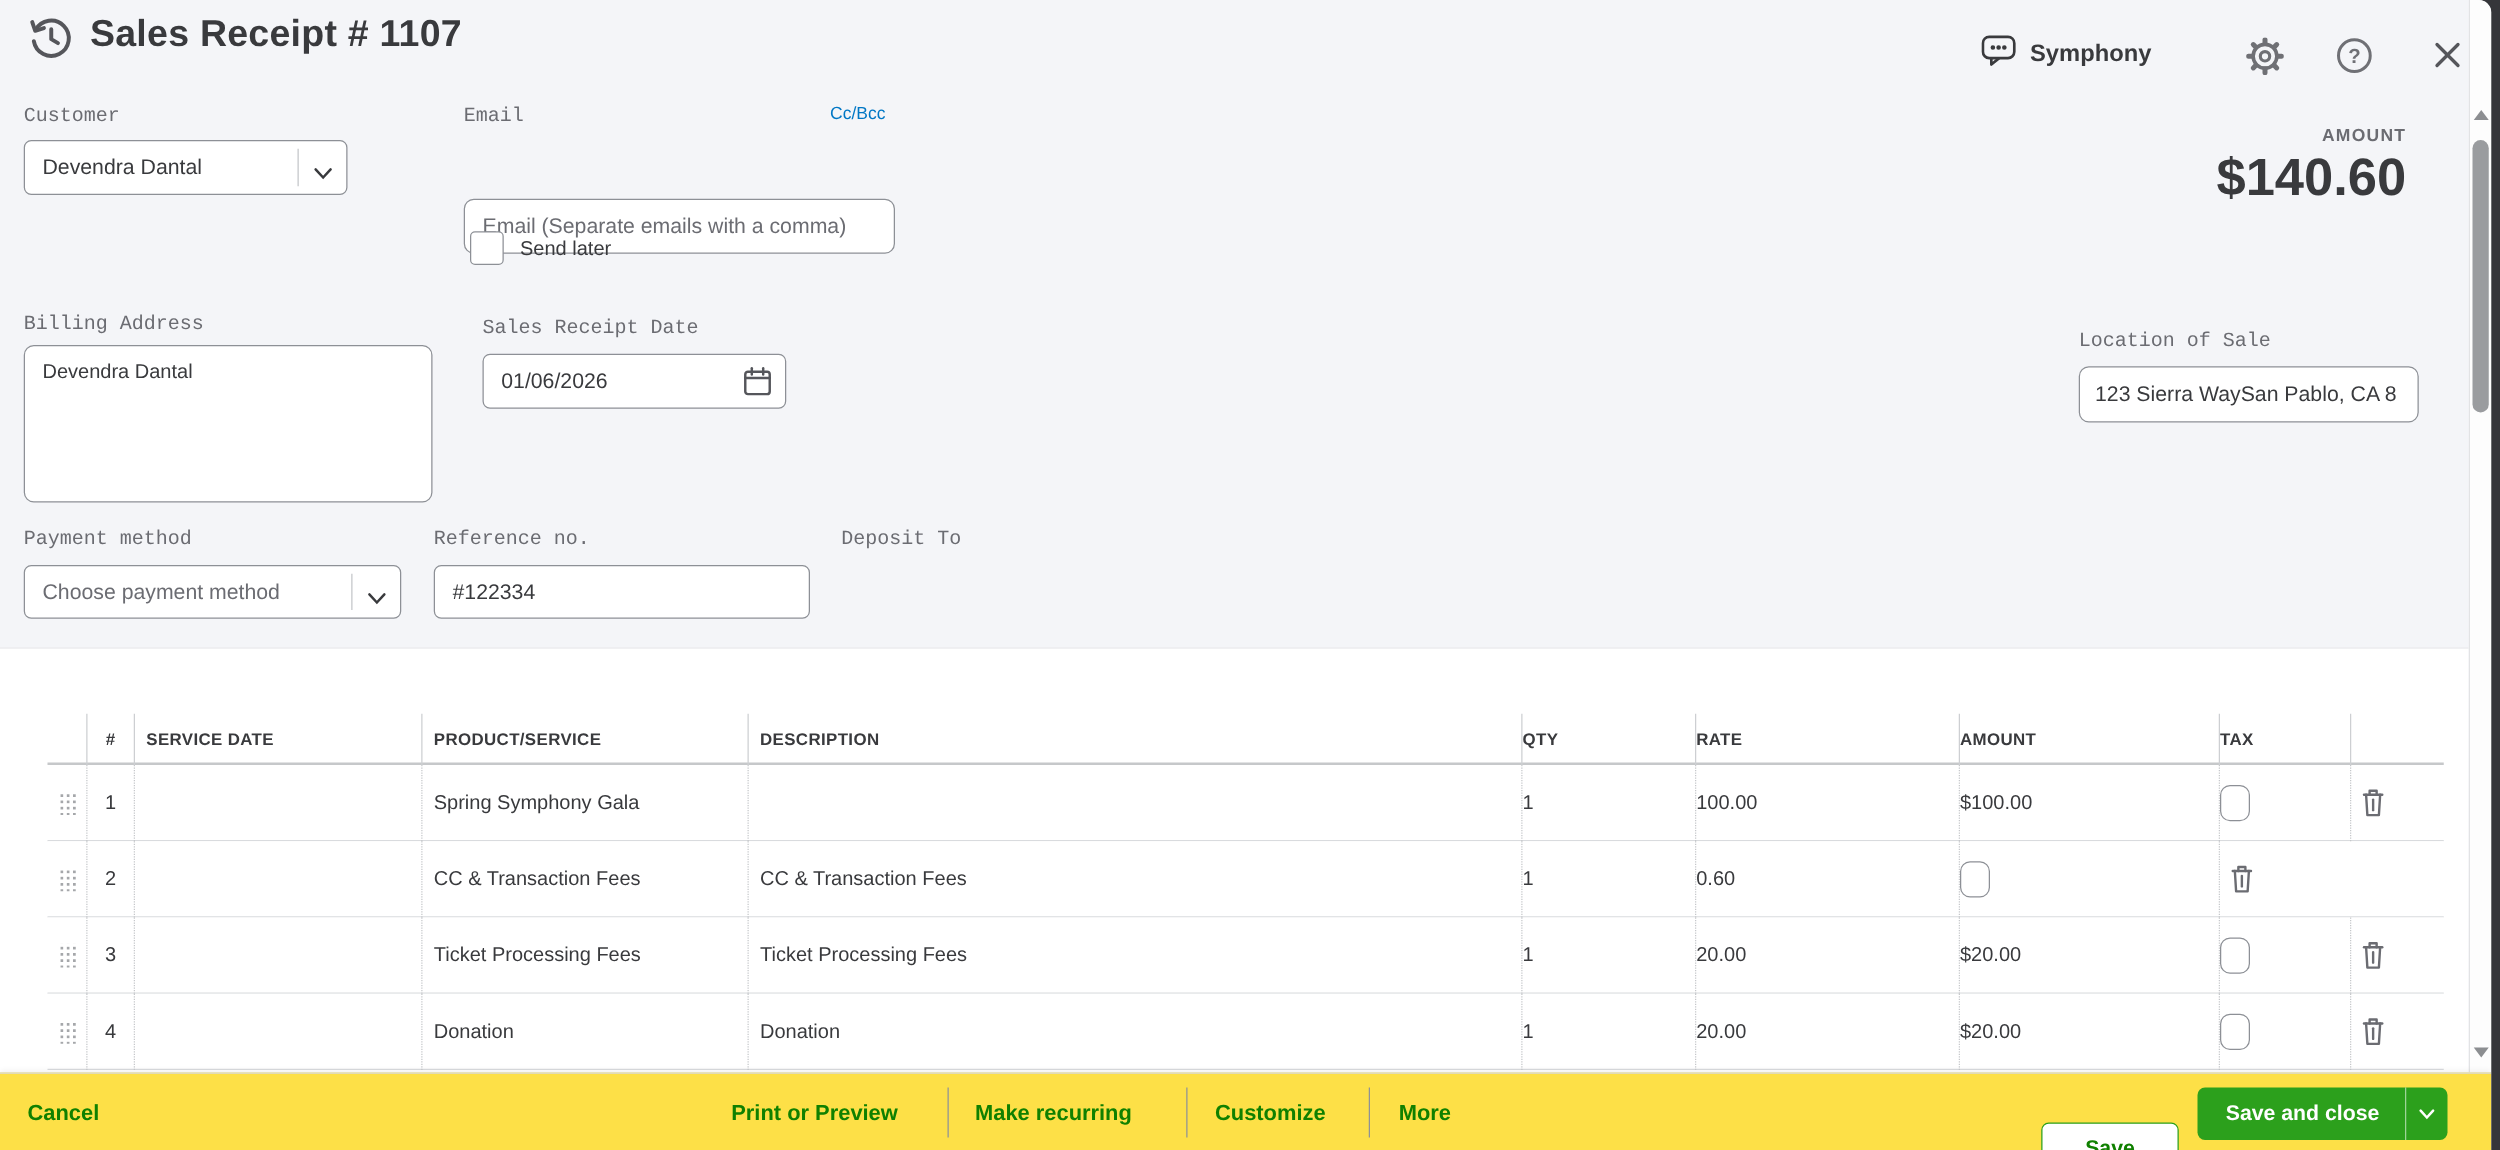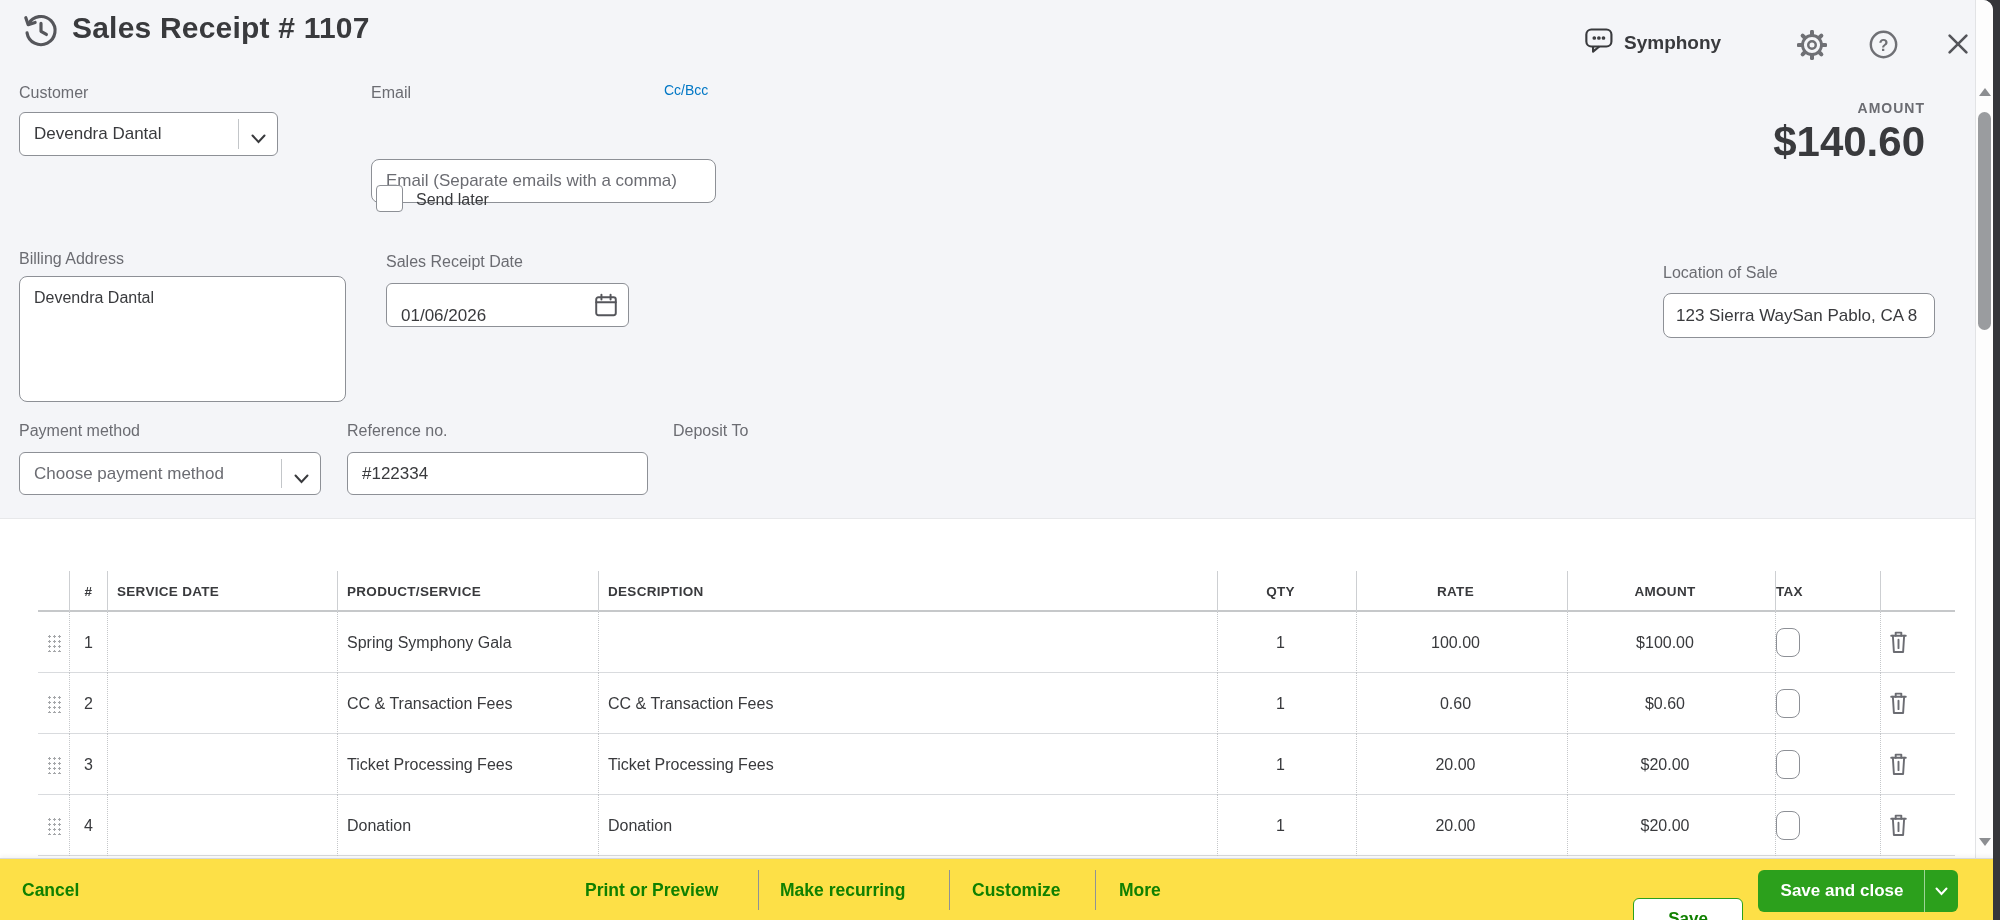--- a/index.html
+++ b/index.html
@@ -20,21 +20,21 @@
 
   
   .scrollbar { position:absolute; left:1975px; top:0; width:18px; height:858px; background:#fdfdfd; border-left:1px solid #e2e3e5; }
   .scroll-arrow { position:absolute; left:3px; width:0; height:0; border-left:6px solid transparent; border-right:6px solid transparent; }
   .arrow-up { top:88px; border-bottom:8px solid #8c8e91; }
   .arrow-down { top:838px; border-top:8px solid #8c8e91; }
   .scroll-thumb { position:absolute; left:2px; top:112px; width:13px; height:218px; background:#9a9c9f; border-radius:7px; }
 
   
   .form-area { position:absolute; left:0; top:62px; width:1975px; height:457px; background:#f4f5f8; border-bottom:1px solid #e7e8ea; }
-  .lbl { position:absolute; font-size:16px; color:#6b6c72; }
+  .lbl { position:absolute; font-size:16px; color:#6b6c72;font-family:Liberation Mono, monospace; }
   .inp { position:absolute; background:#fff; border:1px solid #8d9096; border-radius:6px; color:#393a3d; font-size:17px; display:flex; align-items:center; }
   .inp .val { padding-left:14px; white-space:nowrap; overflow:hidden; }
   .sel-divider { position:absolute; right:38px; top:6px; bottom:6px; width:1px; background:#c3c6c9; }
   .sel-chevron { position:absolute; right:11px; top:50%; margin-top:-5px; }
   .placeholder { color:#6b6c72; }
   input.raw { position:absolute; background:#fff; border:1px solid #8d9096; color:#393a3d; font-size:17px; padding:0 14px; outline:none; font-family:"Liberation Sans",sans-serif; }
   input.raw::placeholder { color:#6b6c72; opacity:1; }
 
   .cc-bcc { position:absolute; left:664px; top:20px; font-size:14px; color:#0077c5; cursor:pointer; }
   .checkbox { position:absolute; background:#fff; border:1.6px solid #8d9096; border-radius:4px; cursor:pointer; }
@@ -53,21 +53,21 @@
   .thead { height:41px; border-bottom:2px solid #c6c8ca; }
   .thead .tcell { height:41px; display:flex; align-items:center; border-right:1px solid #cdcfd2; }
   .thead .tcell.no-r { border-right:none; }
   .tbody-row { height:61px; border-bottom:1px solid #d9dbde; }
   .tbody-row .tcell { height:61px; display:flex; align-items:center; border-right:1px dotted #c5c7ca; }
   .tbody-row .tcell.no-r { border-right:none; }
   .th-txt { font-size:13.5px; font-weight:700; color:#393a3d; letter-spacing:.3px; }
   .td-txt { font-size:16px; color:#393a3d; }
   .pad-l { padding-left:9px; }
   .num-c { justify-content:center; }
-  .r-align { justify-content:center; padding-right:13px; }
+  .r-align { justify-content:flex-start; padding-right:13px; }
   .c-align { justify-content:flex-start; }
   .drag-handle { width:15px; height:19px; margin:0 auto; background-image:radial-gradient(#a5a7aa 1.3px, transparent 1.4px); background-size:5px 5px; background-position:1px 1px; cursor:grab; }
   .tax-box { width:24px; height:29px; border:1.6px solid #8d9096; border-radius:8px; background:#fff; cursor:pointer; }
   .trash-btn { cursor:pointer; margin-left:6px; display:flex; align-items:center; }
 
   
   .footer { position:absolute; left:0; bottom:0; width:1993px; height:62px; background:#fde047; border-top:1px solid #d7d9dc; box-shadow:0 -2px 4px rgba(0,0,0,.05); }
   .green-link { position:absolute; font-size:17.5px; font-weight:700; color:#108000; cursor:pointer; white-space:nowrap; }
   .f-divider { position:absolute; top:11px; width:1px; height:40px; background:#8f9296; }
   .btn-save { position:absolute; left:1633px; top:11px; width:110px; height:42px; background:#fff; border:1.5px solid #2ca01c; border-radius:6px; color:#108000; font-size:17px; font-weight:700; display:flex; align-items:center; justify-content:center; cursor:pointer;margin-top:28px; }
@@ -157,21 +157,21 @@
       <div class="checkbox" style="left:376px; top:123px; width:27px; height:27px;"></div>
       <div class="send-later-lbl">Send later</div>
 
       <div class="amount-label">AMOUNT</div>
       <div class="amount-value">$140.60</div>
 
       <div class="lbl" style="left:19px; top:188px;">Billing Address</div>
       <div class="billing-box">Devendra Dantal</div>
 
       <div class="lbl" style="left:386px; top:191px;">Sales Receipt Date</div>
-      <div class="inp" style="left:386px; top:221px; width:243px; height:44px;align-items:flex-end;">
+      <div class="inp" style="left:386px; top:221px; width:243px; height:44px;">
         <span class="val">01/06/2026</span>
         <span class="cal-icon">
           <svg width="24" height="25" viewBox="0 0 22 23" fill="none" stroke="#55565b" stroke-width="1.8" stroke-linecap="round">
             <rect x="2" y="4" width="18" height="16.5" rx="2"></rect>
             <line x1="6.8" y1="1.5" x2="6.8" y2="6"></line>
             <line x1="15.2" y1="1.5" x2="15.2" y2="6"></line>
             <line x1="2" y1="8.6" x2="20" y2="8.6"></line>
           </svg>
         </span>
       </div>
@@ -285,23 +285,20 @@
             </div>
           <div class="tcell pad-l">
               <span class="td-txt">CC &amp; Transaction Fees</span>
             </div>
           <div class="tcell r-align">
               <span class="td-txt">1</span>
             </div>
           <div class="tcell r-align">
               <span class="td-txt">0.60</span>
             </div>
-          <div class="tcell r-align">
-              <span class="td-txt">$0.60</span>
-            </div>
           <div class="tcell c-align">
               <div class="tax-box"></div>
             </div>
           <div class="tcell no-r">
               <span class="trash-btn">
                 <svg width="23" height="27" viewBox="0 0 20 24" fill="none" stroke="#6b6c72" stroke-width="1.7" stroke-linecap="round" stroke-linejoin="round">
                   <path d="M3.5 6 h13"></path>
                   <path d="M7.5 6 V3.2 h5 V6"></path>
                   <path d="M5 6 l.9 14.5 h8.2 L15 6"></path>
                   <path d="M10 9.5 v7.5"></path>

